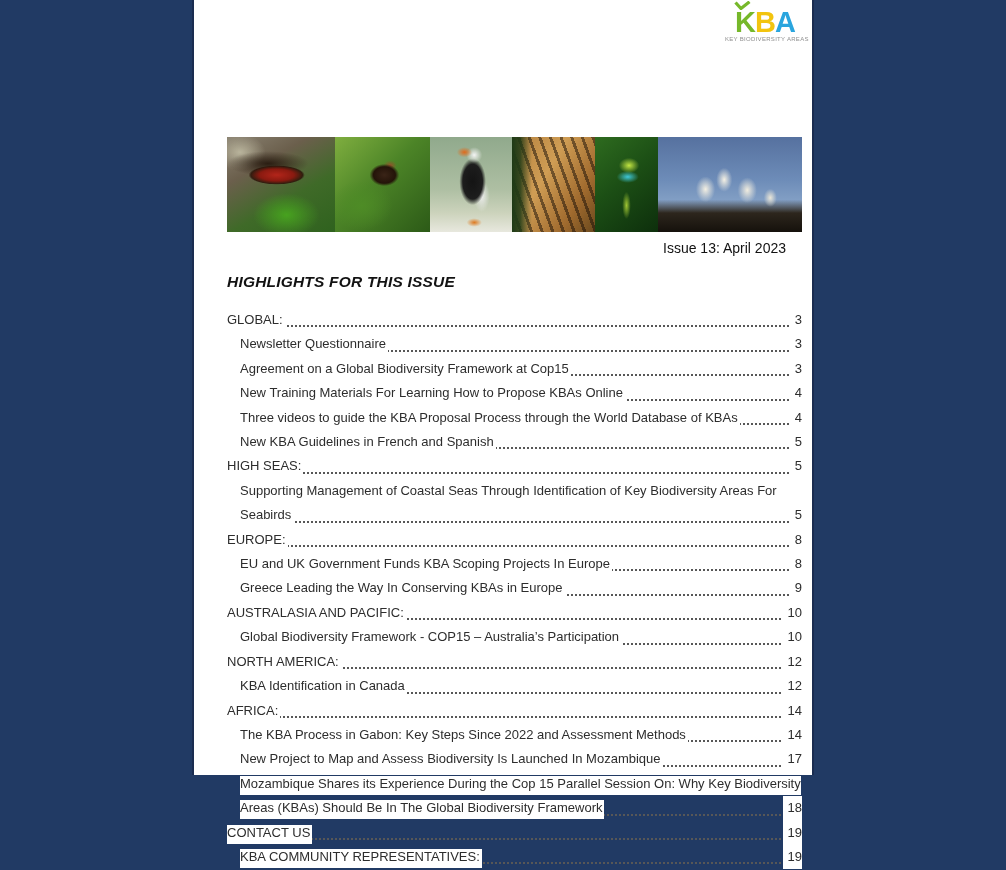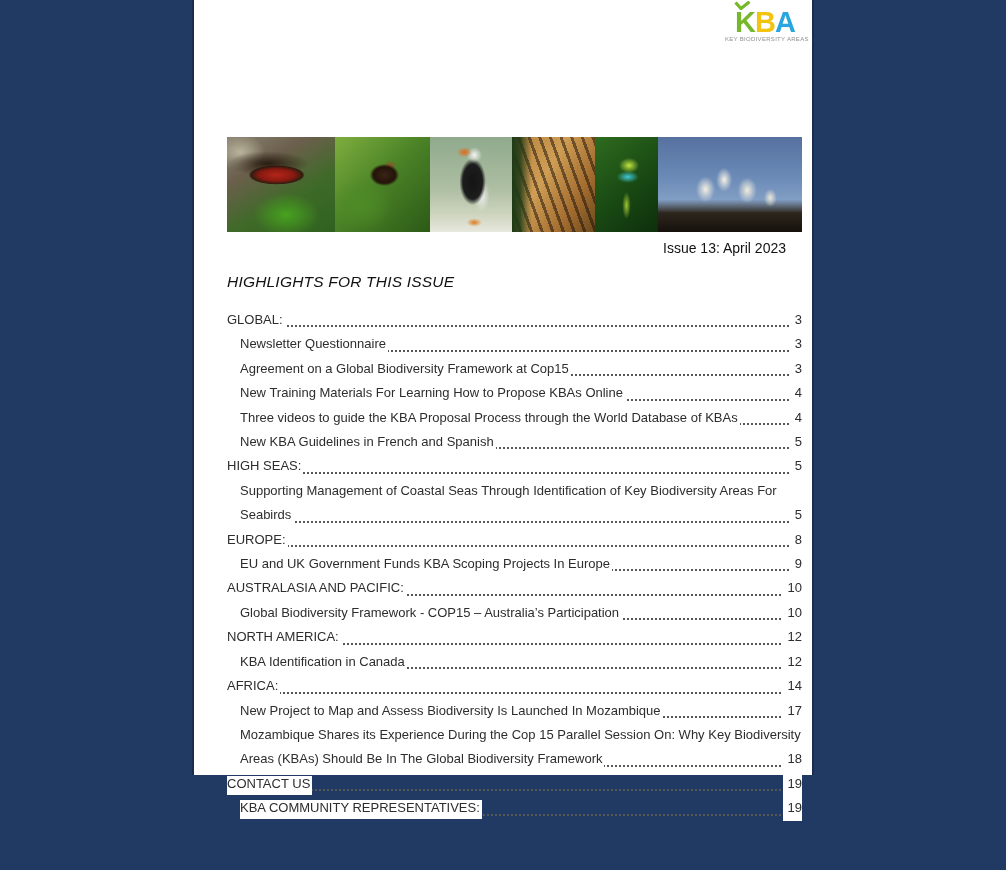--- a/index.html
+++ b/index.html
@@ -105,21 +105,21 @@
   .issue-line {
     position: absolute;
     top: 240px; right: 26px;
     font-size: 14px;
     color: #121212;
   }
   .heading {
     position: absolute;
     top: 273px; left: 33px;
     font-size: 15.5px;
-    font-weight: normal;
+    font-weight: bold;
     font-style: italic;
     color: #121212;
     letter-spacing: 0.2px;
   }
 
   
   .toc {
     position: absolute;
     top: 308px; left: 33px; right: 10px;
   }
@@ -184,27 +184,27 @@
         <div class="toc-row lvl1"><span class="leader"></span><span class="toc-label">GLOBAL:</span><span class="toc-page">3</span></div>
         <div class="toc-row lvl2"><span class="leader"></span><span class="toc-label">Newsletter Questionnaire</span><span class="toc-page">3</span></div>
         <div class="toc-row lvl2"><span class="leader"></span><span class="toc-label">Agreement on a Global Biodiversity Framework at Cop15</span><span class="toc-page">3</span></div>
         <div class="toc-row lvl2"><span class="leader"></span><span class="toc-label">New Training Materials For Learning How to Propose KBAs Online</span><span class="toc-page">4</span></div>
         <div class="toc-row lvl2"><span class="leader"></span><span class="toc-label">Three videos to guide the KBA Proposal Process through the World Database of KBAs</span><span class="toc-page">4</span></div>
         <div class="toc-row lvl2"><span class="leader"></span><span class="toc-label">New KBA Guidelines in French and Spanish</span><span class="toc-page">5</span></div>
         <div class="toc-row lvl1"><span class="leader"></span><span class="toc-label">HIGH SEAS:</span><span class="toc-page">5</span></div>
         <div class="toc-row lvl2"><span class="leader"></span><span class="toc-label">Supporting Management of Coastal Seas Through Identification of Key Biodiversity Areas For Seabirds</span><span class="toc-page">5</span></div>
         <div class="toc-row lvl1"><span class="leader"></span><span class="toc-label">EUROPE:</span><span class="toc-page">8</span></div>
         <div class="toc-row lvl2"><span class="leader"></span><span class="toc-label">EU and UK Government Funds KBA Scoping Projects In Europe</span><span class="toc-page">8</span></div>
-        <div class="toc-row lvl2"><span class="leader"></span><span class="toc-page">9</span></div>
+        <div class="toc-row lvl2"><span class="leader"></span><span class="toc-label">Greece Leading the Way In Conserving KBAs in Europe</span><span class="toc-page">9</span></div>
         <div class="toc-row lvl1"><span class="leader"></span><span class="toc-label">AUSTRALASIA AND PACIFIC:</span><span class="toc-page">10</span></div>
         <div class="toc-row lvl2"><span class="leader"></span><span class="toc-label">Global Biodiversity Framework - COP15 – Australia’s Participation</span><span class="toc-page">10</span></div>
         <div class="toc-row lvl1"><span class="leader"></span><span class="toc-label">NORTH AMERICA:</span><span class="toc-page">12</span></div>
         <div class="toc-row lvl2"><span class="leader"></span><span class="toc-label">KBA Identification in Canada</span><span class="toc-page">12</span></div>
         <div class="toc-row lvl1"><span class="leader"></span><span class="toc-label">AFRICA:</span><span class="toc-page">14</span></div>
-        <div class="toc-row lvl2"><span class="leader"></span><span class="toc-page">14</span></div>
+        <div class="toc-row lvl2"><span class="leader"></span><span class="toc-label">The KBA Process in Gabon: Key Steps Since 2022 and Assessment Methods</span><span class="toc-page">14</span></div>
         <div class="toc-row lvl2"><span class="leader"></span><span class="toc-label">New Project to Map and Assess Biodiversity Is Launched In Mozambique</span><span class="toc-page">17</span></div>
         <div class="toc-row lvl2"><span class="leader"></span><span class="toc-label">Mozambique Shares its Experience During the Cop 15 Parallel Session On: Why Key Biodiversity Areas (KBAs) Should Be In The Global Biodiversity Framework</span><span class="toc-page">18</span></div>
         <div class="toc-row lvl1"><span class="leader"></span><span class="toc-label">CONTACT US</span><span class="toc-page">19</span></div>
         <div class="toc-row lvl2"><span class="leader"></span><span class="toc-label">KBA COMMUNITY REPRESENTATIVES:</span><span class="toc-page">19</span></div>
       </nav>
 
   </div>
 </div>
 
 </body></html>

